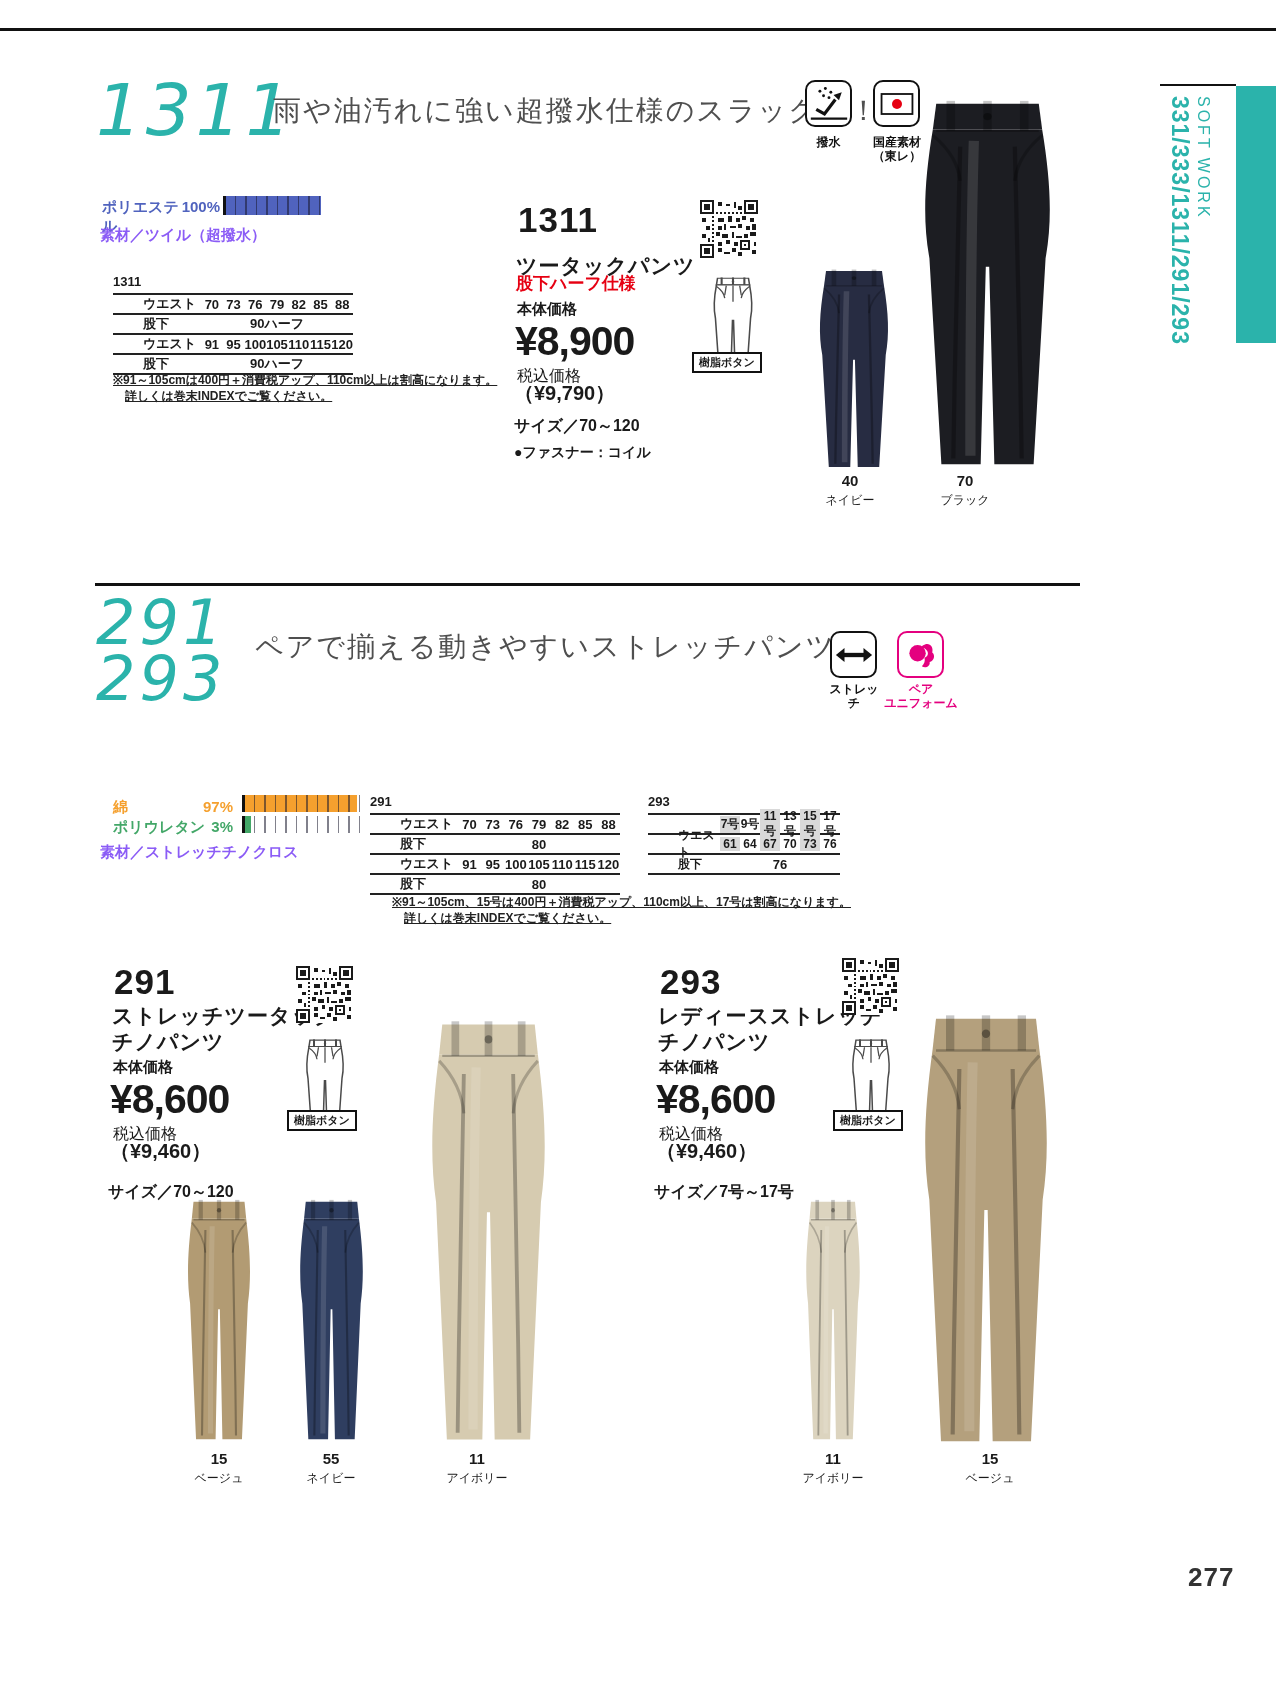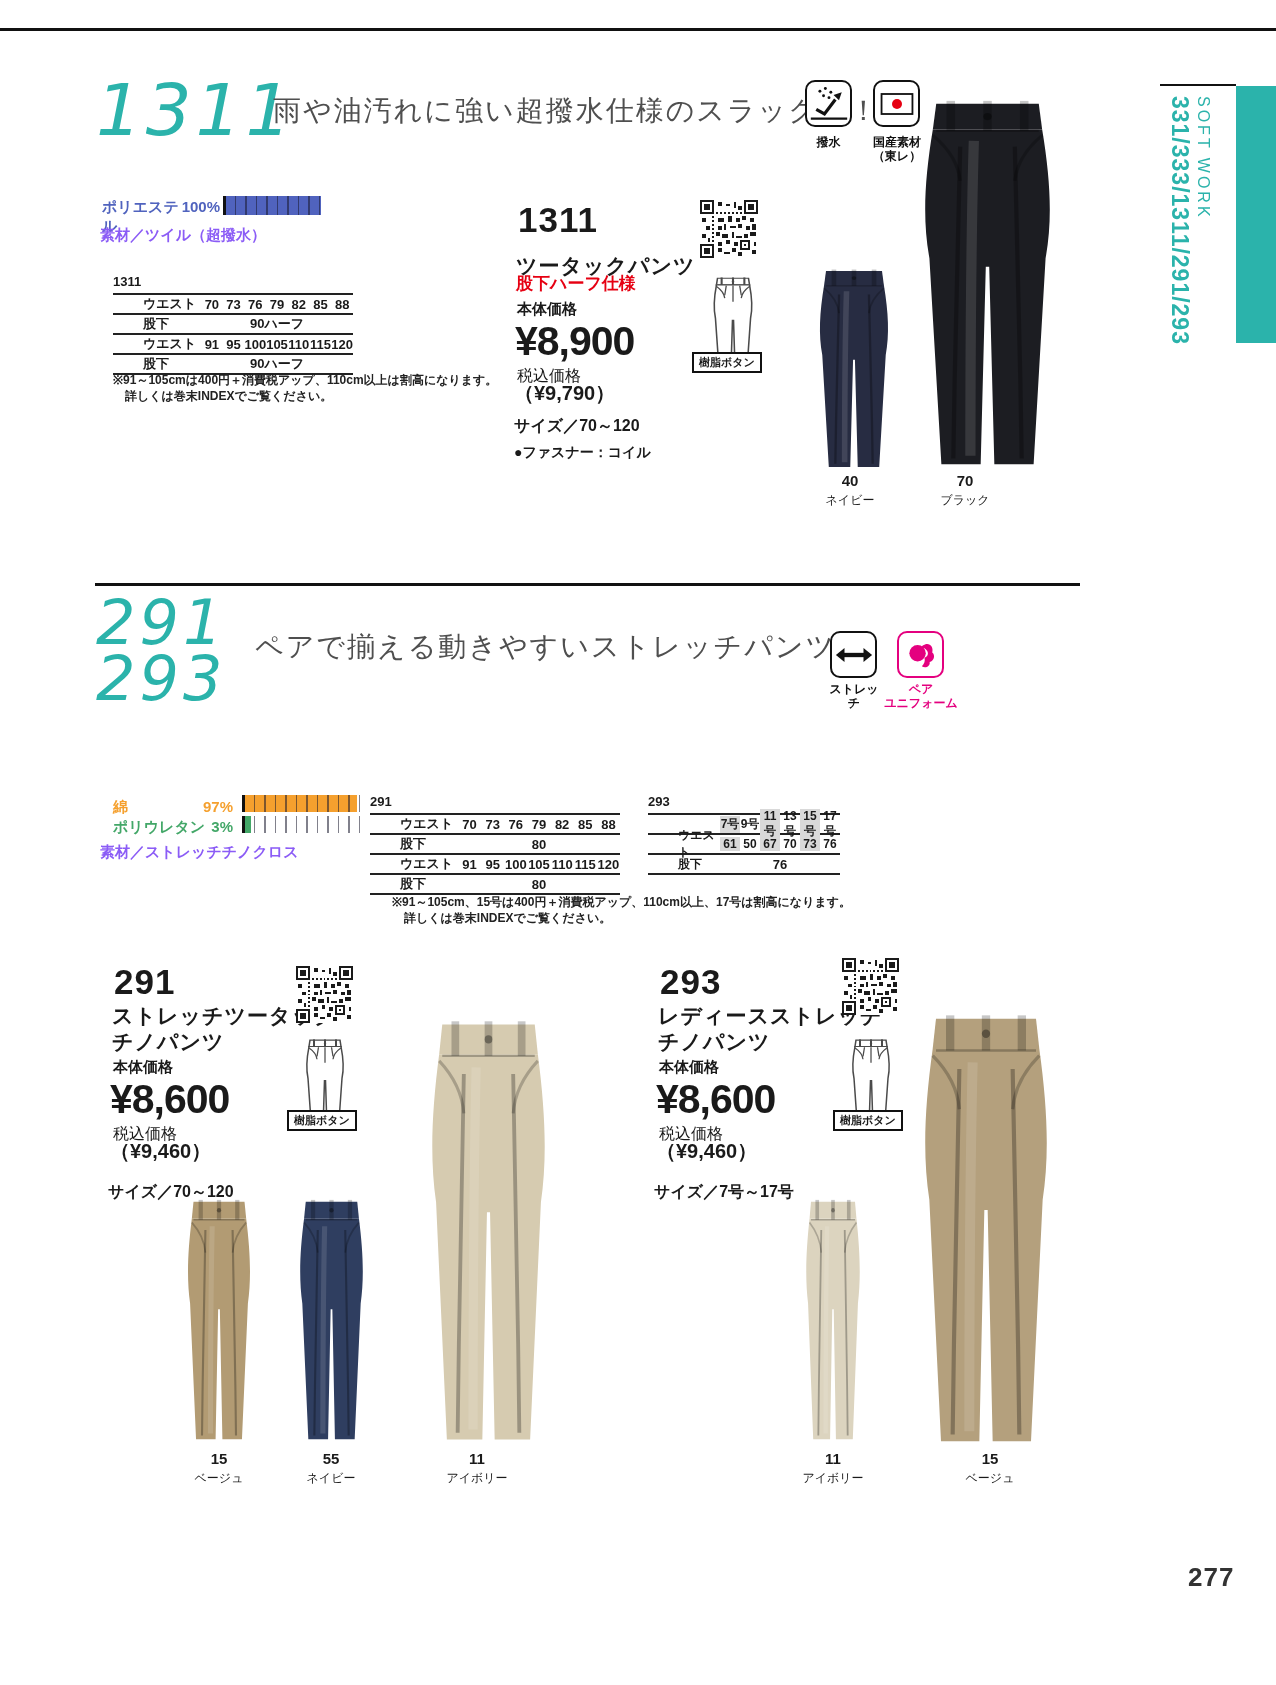--- a/index.html
+++ b/index.html
@@ -40,21 +40,21 @@
   .sizetable { position:absolute; color:#1a1a1a; }
   .ttitle { font-size:13px; font-weight:700; margin-bottom:4px; }
   .strows { border-bottom:2px solid #222; }
   .strow { display:flex; align-items:center; border-top:2px solid #222; height:18px; }
   .stlabel { flex:0 0 58px; font-size:13px; font-weight:700; padding-left:2px;margin-left:28px; }
   .stlabel.narrow { flex:0 0 42px; font-size:12px; }
   .stcell { flex:1; text-align:center; font-size:13px; font-weight:700; }
   .stcell.sm { font-size:12px; }
   .stspan { flex:1; text-align:center; font-size:13px; font-weight:700; }
   .shade { background:#d9d9d9; }
-  .tnote { position:absolute; font-size:12px; font-weight:600; color:#222; line-height:16px; }
+  .tnote { position:absolute; font-size:12px; font-weight:600; color:#222; line-height:16px;text-decoration:underline; }
 
   
   .pcode { position:absolute; font-size:35px; font-weight:700; letter-spacing:1px; }
   .pname { position:absolute; font-size:21px; font-weight:700; letter-spacing:1px; }
   .pvariant { position:absolute; font-size:17px; font-weight:700; color:#e60012; }
   .plabel { position:absolute; font-size:15px; font-weight:700; }
   .pprice { position:absolute; font-size:41px; font-weight:700; letter-spacing:-1px; }
   .ptaxlabel { position:absolute; font-size:16px; font-weight:400; }
   .ptax { position:absolute; font-size:20px; font-weight:600; }
   .psize { position:absolute; font-size:16px; font-weight:700; }
@@ -416,21 +416,21 @@
         <span class="stcell sm shade">7号</span>
         <span class="stcell sm">9号</span>
         <span class="stcell sm shade">11号</span>
         <span class="stcell sm">13号</span>
         <span class="stcell sm shade">15号</span>
         <span class="stcell sm">17号</span>
       </div>
       <div class="strow">
         <span class="stlabel narrow">ウエスト</span>
         <span class="stcell sm shade">61</span>
-        <span class="stcell sm">50</span>
+        <span class="stcell sm">64</span>
         <span class="stcell sm shade">67</span>
         <span class="stcell sm">70</span>
         <span class="stcell sm shade">73</span>
         <span class="stcell sm">76</span>
       </div>
       <div class="strow">
         <span class="stlabel narrow">股下</span>
         <span class="stspan">76</span>
       </div>
     </div>

